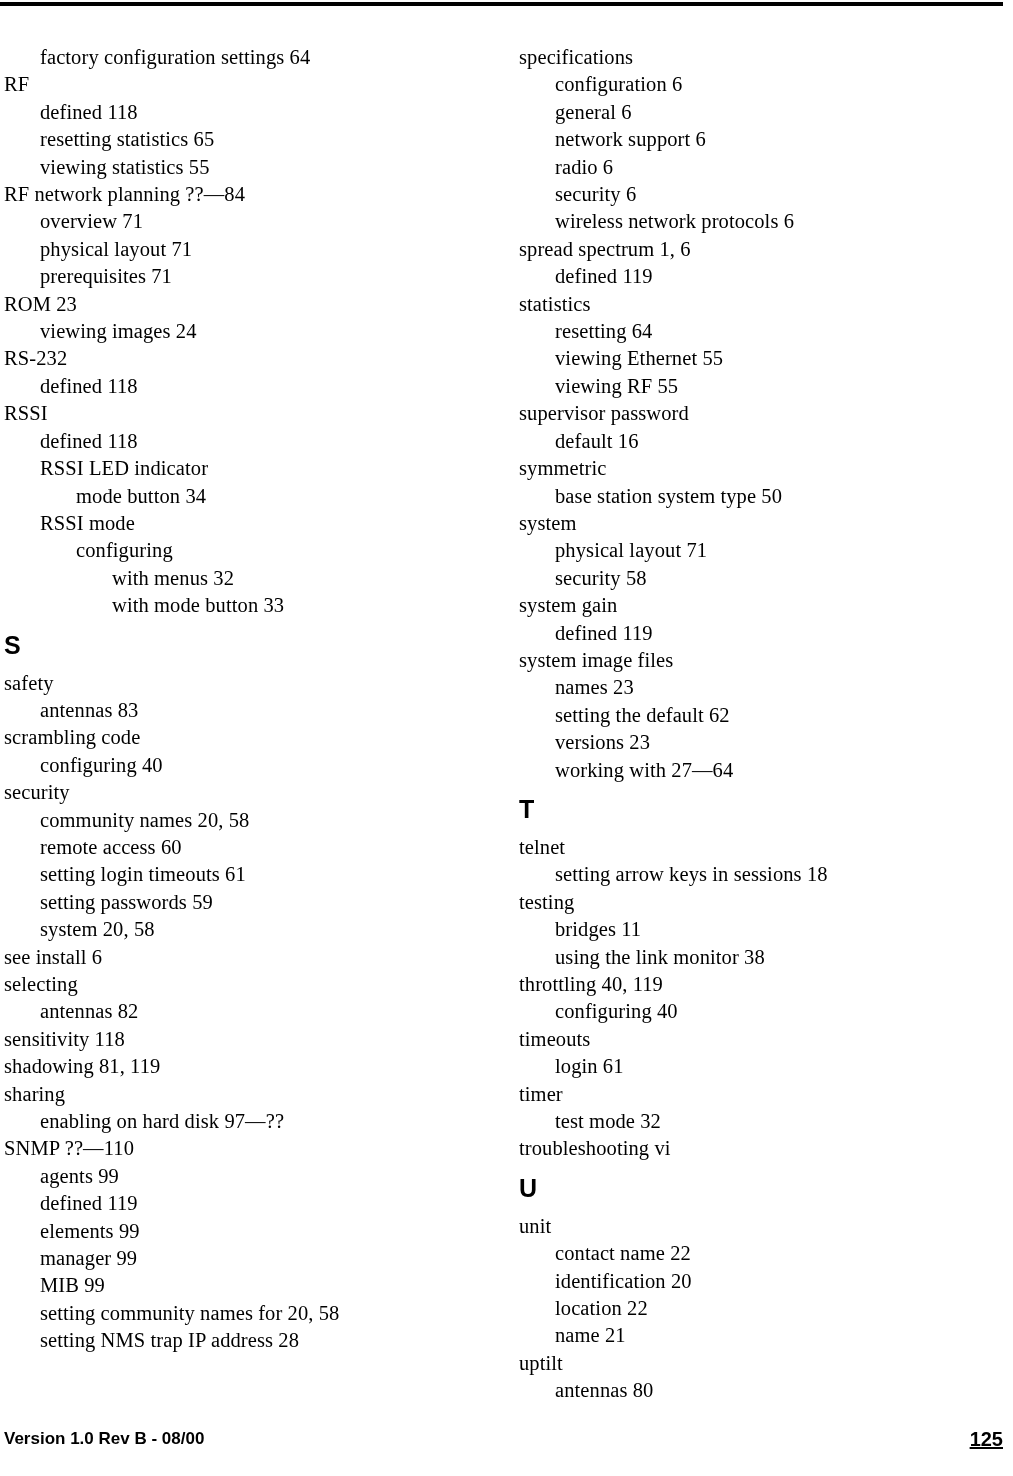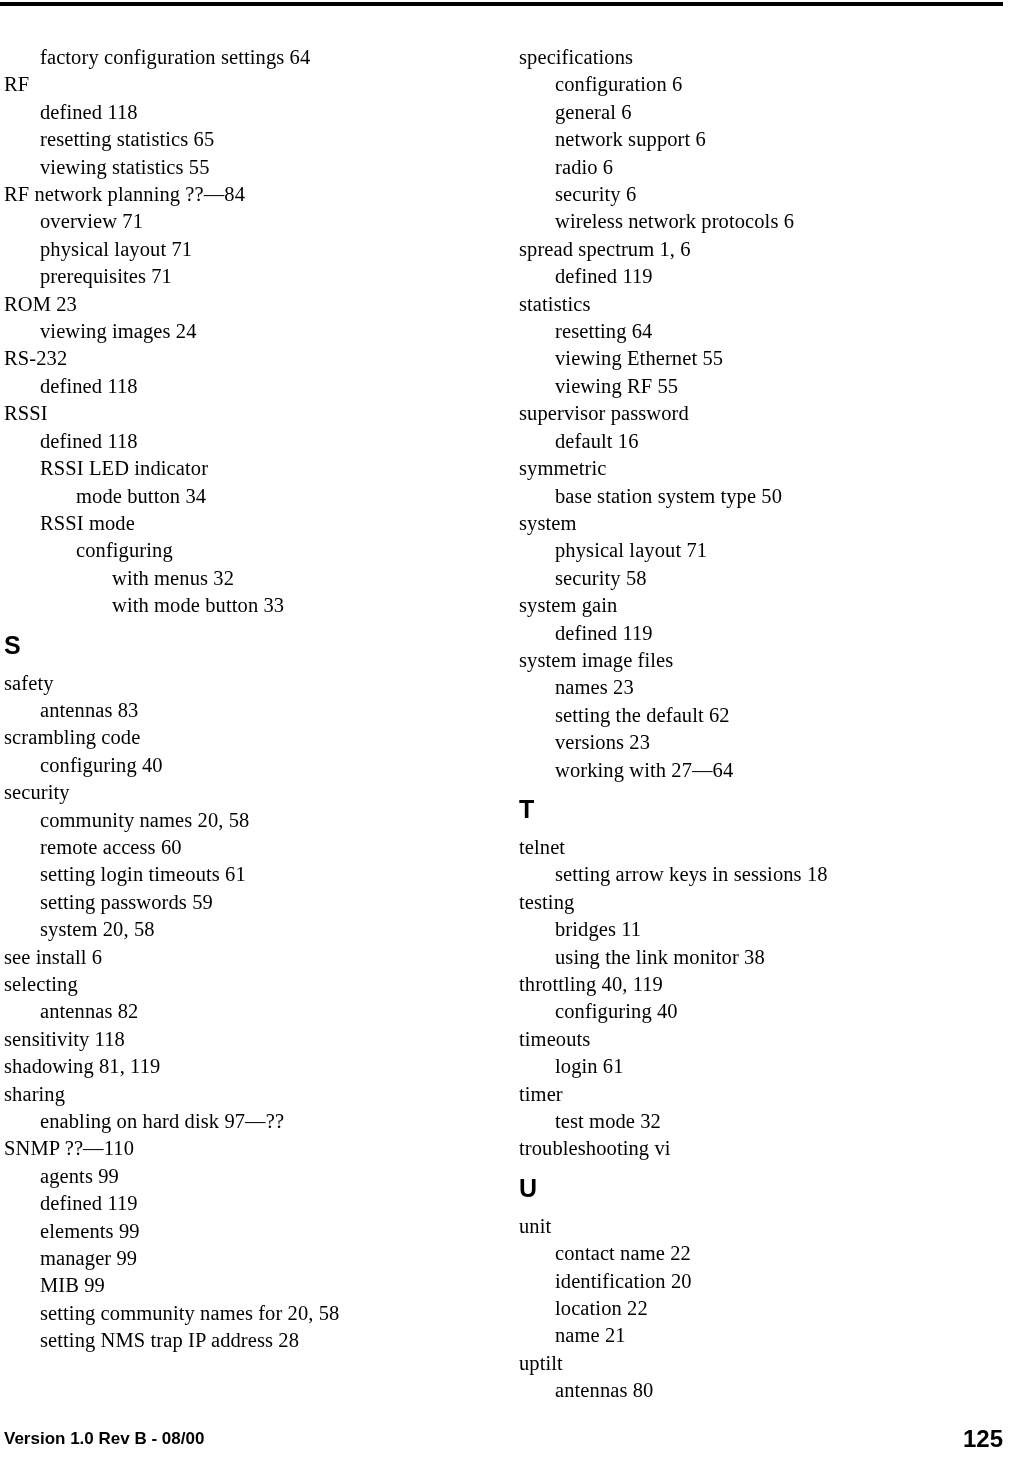--- a/index.html
+++ b/index.html
@@ -88,23 +88,24 @@
     font-size: 17px;
     line-height: 22px;
     white-space: nowrap;
   }
   .footer-right {
     position: absolute;
     right: 10px;
     top: -6px;
     font-family: "Liberation Sans", "DejaVu Sans", sans-serif;
     font-weight: bold;
-    font-size: 24px;
+    font-size: 20px;
     line-height: 34px;
     white-space: nowrap;
+    text-decoration: underline;
   }
 </style>
 </head>
 <body>
 
 <div id="page">
 
   <div class="top-rule"></div>
 
   <div class="columns">

